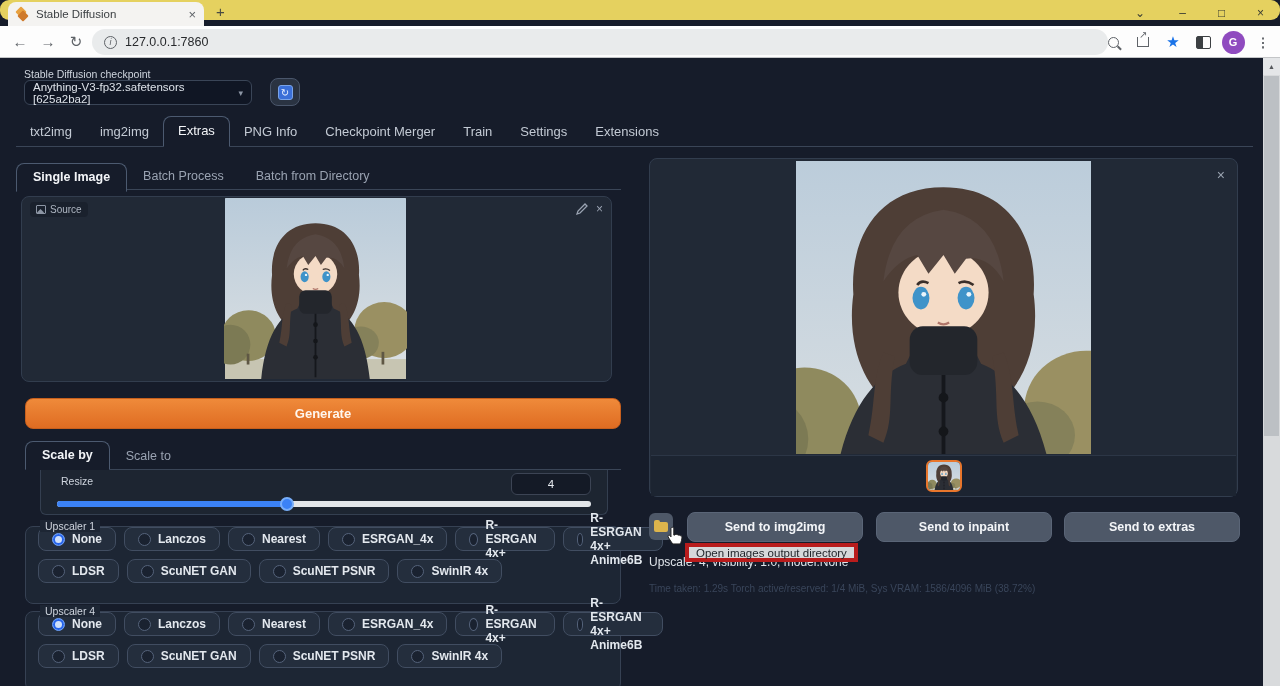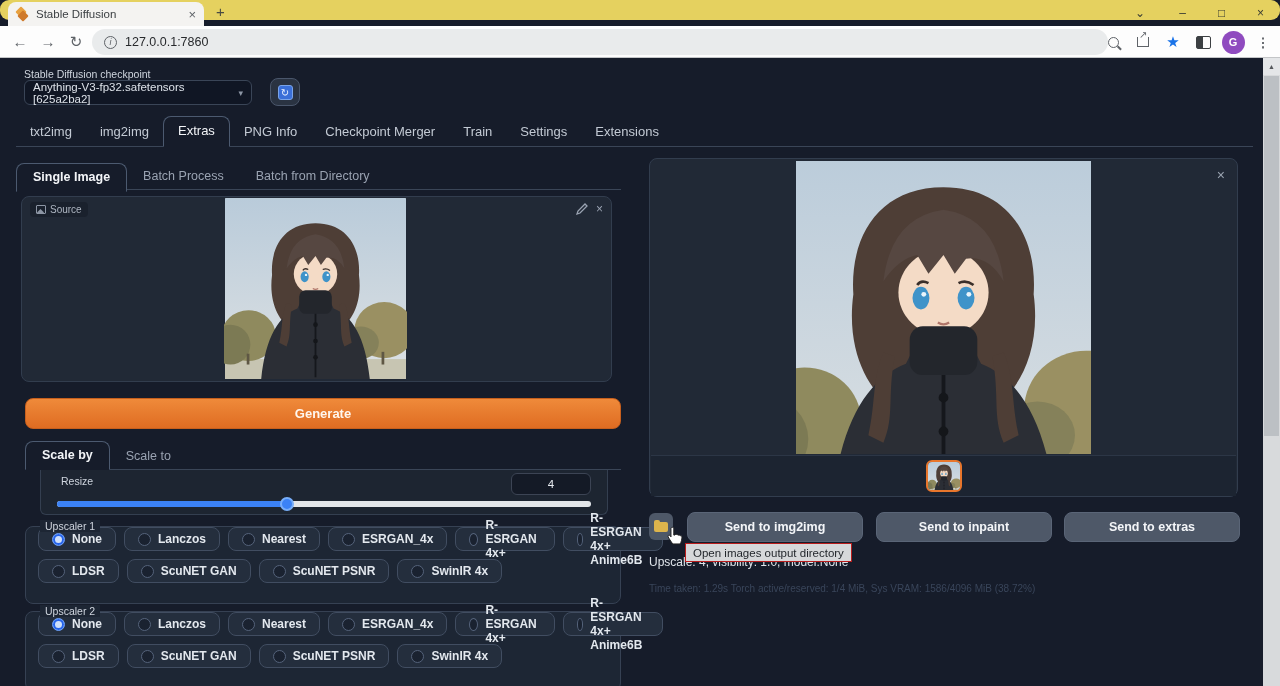--- a/index.html
+++ b/index.html
@@ -125,21 +125,21 @@
                 border-radius:6px; display:flex; align-items:center; justify-content:center; }
   .folder-ic { width:14px; height:10px; background:#ddb44c; border-radius:1px 2px 2px 2px; position:relative; }
   .folder-ic::before { content:""; position:absolute; left:0; top:-2px; width:6px; height:3px;
                        background:#ddb44c; border-radius:2px 2px 0 0; }
   .send-btn { position:absolute; top:454px; width:176px; height:30px; background:#4e5868; border:1px solid #5a6577;
               border-radius:8px; color:#f3f5f8; font-size:12.5px; font-weight:bold;
               display:flex; align-items:center; justify-content:center; }
   .send-0 { left:687px; } .send-1 { left:876px; } .send-2 { left:1064px; }
 
   .result-info { position:absolute; left:649px; top:497px; font-size:12px; color:#dfe4ea; }
-  .tooltip { position:absolute; left:685px; top:485px; height:19px; background:#d6d8da; border:1px solid #b91c1c;
+  .tooltip { position:absolute; left:685px; top:485px; height:19px; background:#d6d8da; border:4px solid #b91c1c;
              color:#1f2328; font-size:11.5px; display:flex; align-items:center; padding:0 7px; z-index:5; }
   .perf-info { position:absolute; left:649px; top:525px; font-size:10px; color:#39455a; }
   .cursor { position:absolute; left:666px; top:468px; z-index:6; }
 
   
   .scrollbar { position:absolute; right:0; top:58px; width:17px; height:628px; background:#d8dadc; }
   .scroll-up { height:17px; display:flex; align-items:center; justify-content:center;
                font-size:7px; color:#55585c; background:#e4e6e8; }
   .scroll-thumb { position:absolute; left:1px; top:18px; width:15px; height:360px; background:#bcc0c4; }
 
@@ -335,21 +335,21 @@
           <span class="lab">ScuNET PSNR</span>
         </span>
       <span class="pill">
           <span class="radio"></span>
           <span class="lab">SwinIR 4x</span>
         </span>
     </div>
   </div>
 
   <div class="fieldset" style="top:553px; height:80px;">
-    <span class="legend">Upscaler 2</span>
+    <span class="legend">Upscaler 4</span>
     <div class="pill-row">
       <span class="pill">
           <span class="radio sel"></span>
           <span class="lab">None</span>
         </span>
       <span class="pill">
           <span class="radio"></span>
           <span class="lab">Lanczos</span>
         </span>
       <span class="pill">

